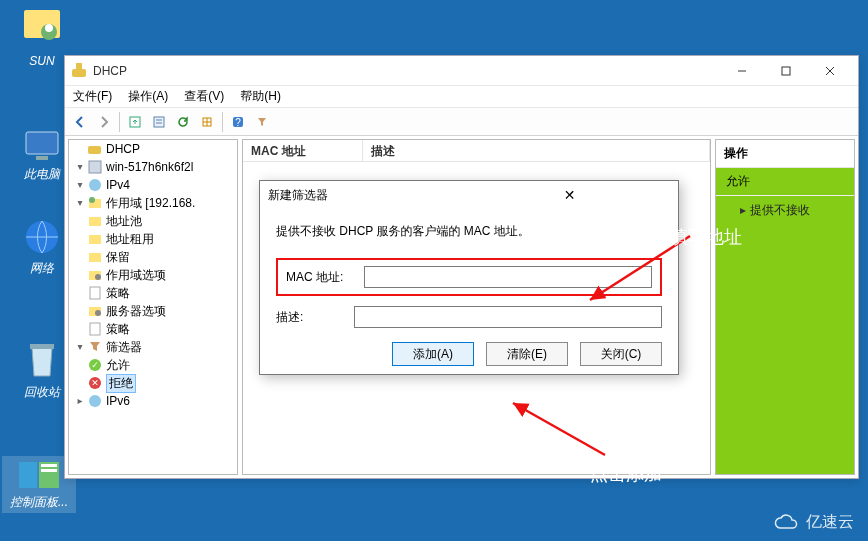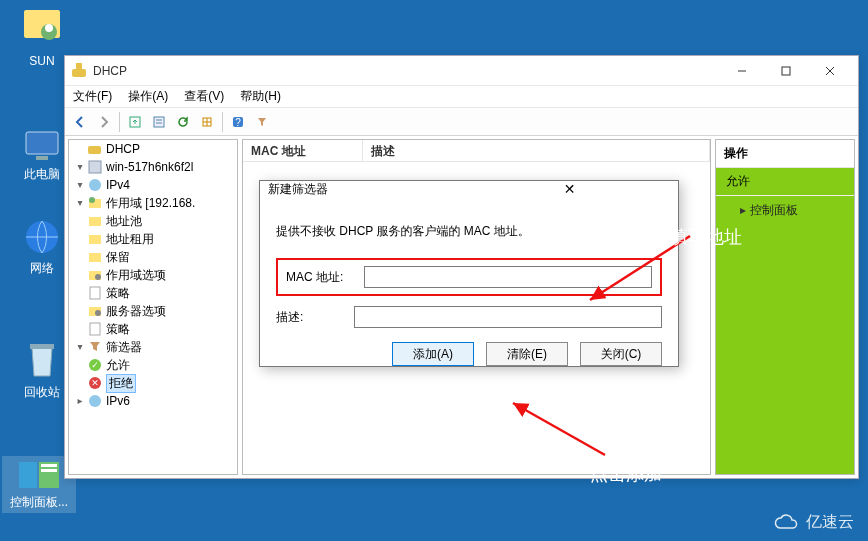--- a/index.html
+++ b/index.html
@@ -1,18 +1,18 @@
 <!DOCTYPE html>
 <html><head>
 <meta charset="utf-8">
 <style>
 * { box-sizing: border-box; margin: 0; padding: 0; font-family: "Microsoft YaHei", "Segoe UI", Tahoma, sans-serif; }
 body { width: 868px; height: 541px; background: #1b6cb0; overflow: hidden; position: relative; font-size: 12px; }
 
-.desktop-icon { position: absolute; color: #fff; text-align: center; width: 60px; cursor: pointer; }
+.desktop-icon { position: absolute; color: #fff; text-align: center; width: 60px; cursor: pointer; font-style: italic; }
 .desktop-icon .ic { margin: 0 auto 4px; display: block; }
 .di-sun { left: 12px; top: 10px; }
 .di-pc  { left: 12px; top: 130px; }
 .di-net { left: 12px; top: 218px; }
 .di-bin { left: 12px; top: 340px; }
 .di-cp  { left: 2px; top: 456px; width: 74px; }
 
 .mmc { position: absolute; left: 64px; top: 55px; width: 795px; height: 424px; background: #fff; border: 1px solid #aab; box-shadow: 0 2px 8px rgba(0,0,0,.15); }
 .titlebar { height: 30px; display: flex; align-items: center; padding: 0 6px; border-bottom: 1px solid #e8e8e8; }
 .titlebar .ico { width: 16px; height: 16px; margin-right: 6px; }
@@ -38,24 +38,24 @@
 .listhdr { height: 22px; display:flex; border-bottom:1px solid #e5e5e5; background:#fff; }
 .colh { padding:3px 8px; border-right:1px solid #e5e5e5; font-size:12px; color:#333;font-weight:bold; }
 .colh.c1{width:120px}.colh.c2{flex:1}
 
 .acth { background:#fff; padding:5px 8px; font-size:12px; border-bottom:1px solid #e5e5e5; font-weight:bold;}
 .actsub { padding:5px 10px; border-bottom:1px solid #f0f0f0; font-size:12px;}
 .actlink { padding:6px 24px; font-size:12px; color:#222; cursor:pointer; white-space:nowrap;}
 .actlink .tri { display:inline-block; margin-right:4px; color:#333;}
 
 .dialog { position:absolute; left:16px; top:40px; width:420px; background:#fff; border:1px solid #777; box-shadow:3px 3px 12px rgba(0,0,0,.25); z-index:5; }
-.dlg-title { height:28px; display:flex; padding:0 8px; font-size:12px; }
+.dlg-title { height:28px; display:flex; align-items:center; padding:0 8px; font-size:12px; }
 .dlg-title span { flex:1; }
 .dlg-close { width:24px; text-align:center; font-size:14px; cursor:pointer; }
-.dlg-body { padding:14px 16px 0; font-size:12px; }
+.dlg-body { padding:14px 16px 8px; font-size:12px; }
 .dlg-body .hint { margin-bottom:18px; }
 .frow { display:flex; align-items:center; margin-bottom:14px; }
 .frow label { width:78px; }
 .frow input { flex:1; height:22px; border:1px solid #7a7a7a; padding:1px 4px; background:#fff; font-size:12px; }
 .redbox { border:2px solid #e11; padding:6px 8px; margin-bottom:6px; }
 .dlg-btns { display:flex; justify-content:flex-end; gap:12px; margin-top:8px; }
 .dlg-btns button { width:82px; height:24px; border:1px solid #888; background:#f6f6f6; font-size:12px; cursor:pointer; }
 .dlg-btns button.primary { border:1px solid #0078d7; background:#e5f1fb; }
 
 .ann { position:absolute; color:#ffffff; font-size:18px; font-weight:500; z-index:20; pointer-events:none; }
@@ -331,21 +331,21 @@
             <button>清除(E)</button>
             <button>关闭(C)</button>
           </div>
         </div>
       </div>
     </div>
 
     <div class="actpane">
       <div class="acth">操作</div>
       <div class="actsub">允许</div>
-      <div class="actlink"><span class="tri">▸</span><span>控制面板</span></div>
+      <div class="actlink"><span class="tri">▸</span><span>提供不接收</span></div>
     </div>
   </div>
 </div>
 
 <div class="ann ann1">填写地址</div>
 <div class="ann ann2">点击添加</div>
 
 <svg class="arrow" style="left:580px;top:228px" width="130" height="90">
   <defs>
       <marker id="ah1" markerWidth="8" markerHeight="8" refX="6" refY="3" orient="auto">

